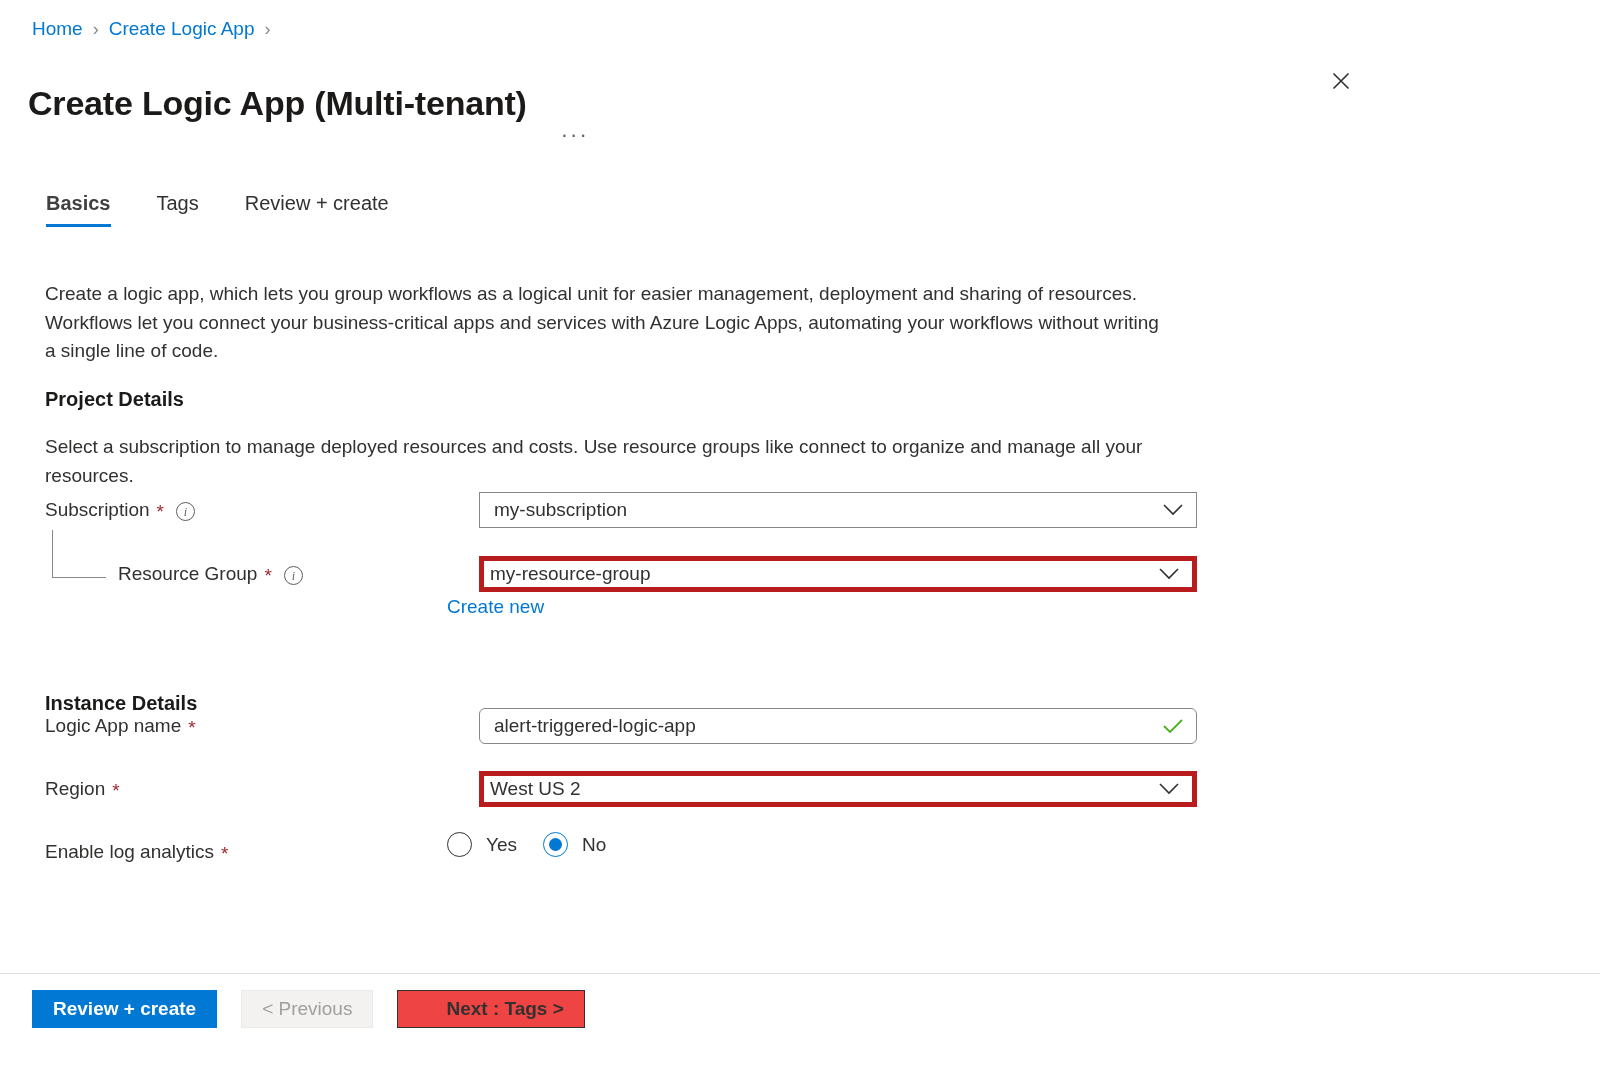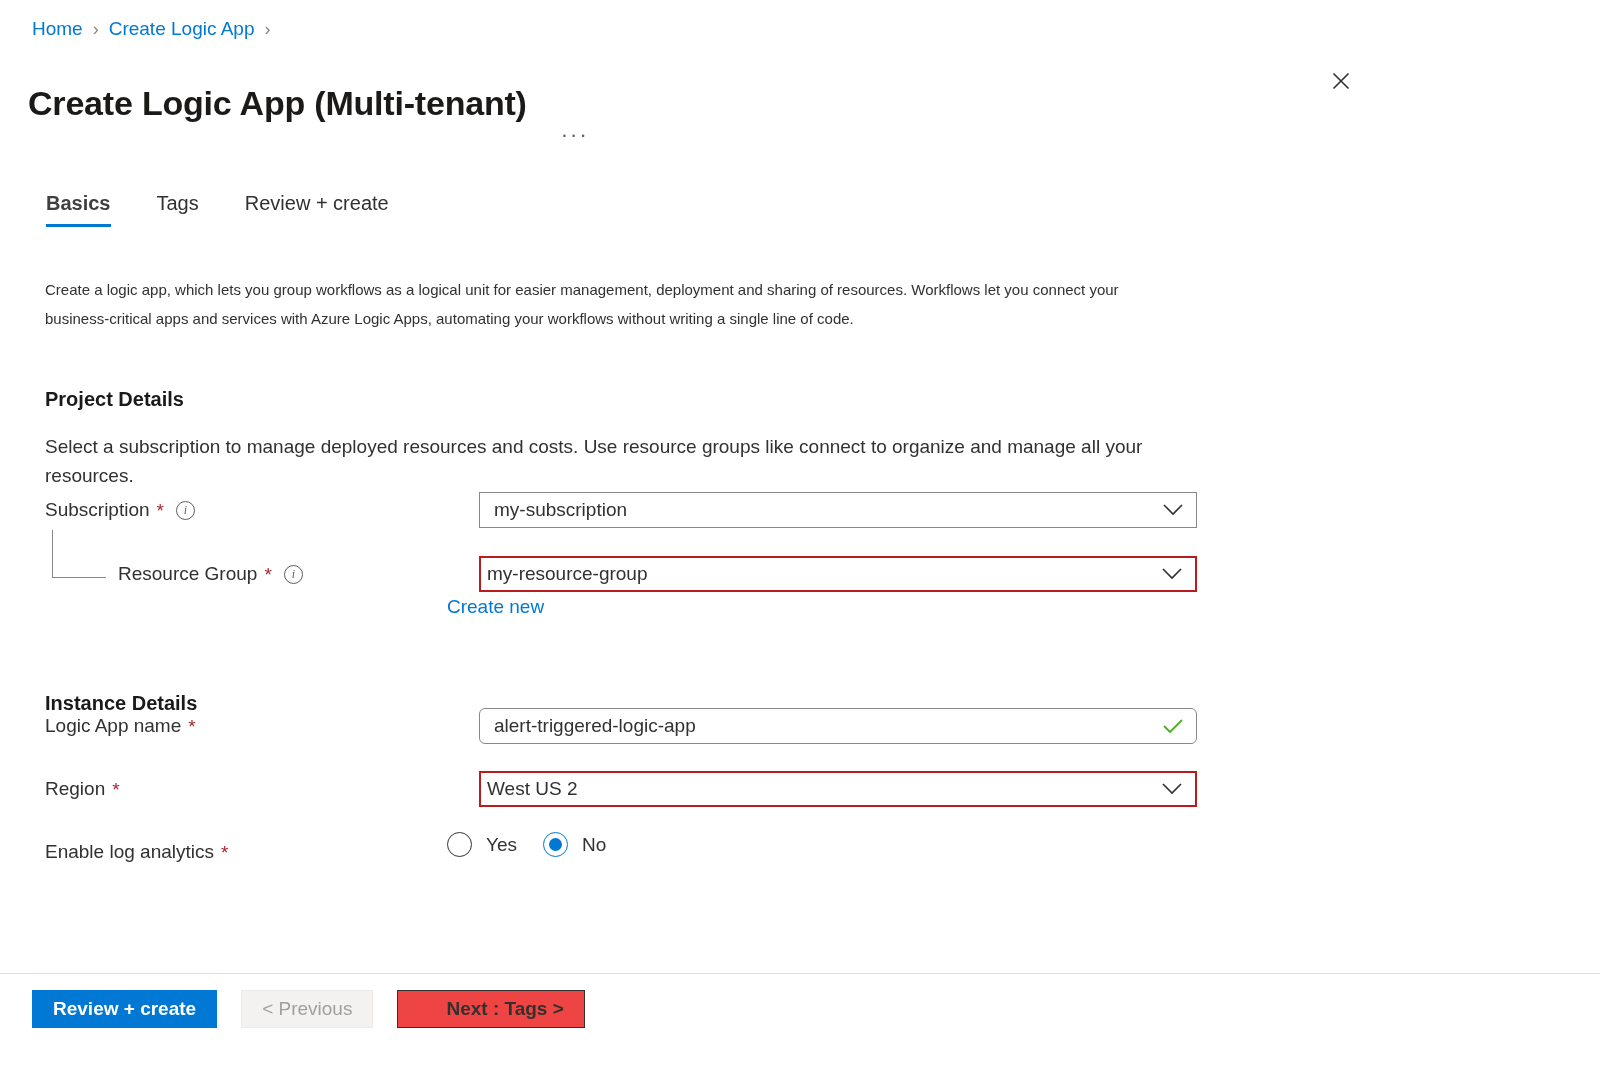--- a/index.html
+++ b/index.html
@@ -89,21 +89,21 @@
     left: 0; right: 0; bottom: 0;
     height: 3px;
     background: #0078d4;
   }
 
   
   .intro {
     position: absolute;
     left: 45px; top: 261px;
     width: 1115px;
-    font-size: 15px;
+    font-size: 19px;
     line-height: 28.5px;
     color: #323130;
   }
 
   .section-head {
     position: absolute;
     font-size: 20px;
     font-weight: bold;
     color: #1b1a19;
   }
@@ -116,21 +116,21 @@
     width: 1125px;
     font-size: 19px;
     line-height: 28.5px;
     color: #323130;
   }
 
   
   .field-label {
     position: absolute;
     display: flex;
-    align-items: center;
+    align-items: flex-end;
     font-size: 19px;
     color: #323130;
     white-space: nowrap;
   }
   .req-star { color: #a4262c; margin-left: 7px; font-size: 19px; line-height: 1; }
   .info-icon {
     display: inline-flex;
     align-items: center; justify-content: center;
     width: 19px; height: 19px;
     border: 1px solid #605e5c;
@@ -169,21 +169,21 @@
     border: 1px solid #8a8886;
     background: #fff;
     display: flex;
     align-items: center;
     padding: 0 12px 0 14px;
     font-size: 19px;
     color: #323130;
     cursor: pointer;
     margin-left: 32px;
   }
-  .control.focused { border: 2px solid #b91c1c; padding-left: 6px; }
+  .control.focused { border: 5px solid #b91c1c; padding-left: 6px; }
   .control .value { flex: 1; white-space: nowrap; overflow: hidden; text-overflow: ellipsis; }
   .chev { flex: 0 0 auto; display: flex; align-items: center; }
   .check { flex: 0 0 auto; display: flex; align-items: center; }
 
   #ctl-subscription { top: 492px; }
   #ctl-resource-group { top: 556px; }
   #ctl-logic-app-name { top: 708px; border-radius: 6px; }
   #ctl-region { top: 771px; }
 
   .create-new-link {

